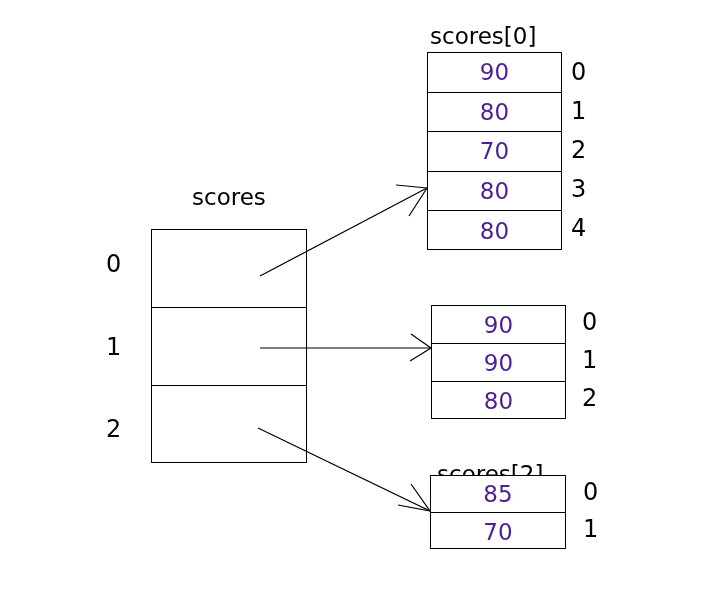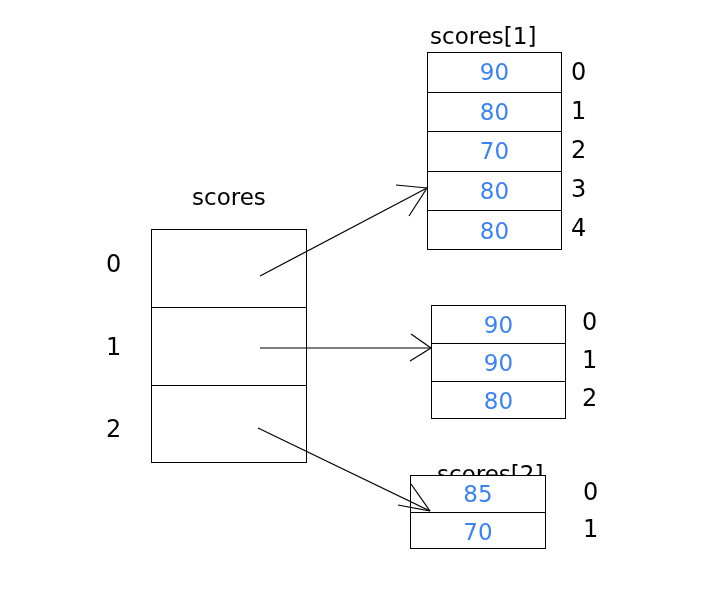--- a/index.html
+++ b/index.html
@@ -47,21 +47,21 @@
     box-sizing: border-box;
     background: #ffffff;
   }
   .cell {
     box-sizing: border-box;
     border-bottom: 1px solid #000;
     display: flex;
     align-items: center;
     justify-content: center;
     font-size: 23px;
-    color: #3b82f6;
+    color: #4c1d95;
     background: transparent;
   }
   .cell:last-child { border-bottom: none; }
   .cell.empty { }
 
   
   #scores-box {
     left: 151px;
     top: 229px;
     width: 156px;
@@ -82,21 +82,21 @@
   #scores1-box {
     left: 431px;
     top: 305px;
     width: 135px;
     height: 114px;
   }
   #scores1-box .cell { height: 38px; }
 
   
   #scores2-box {
-    left: 410px;
+    left: 430px;
     top: 475px;
     width: 136px;
     height: 74px;
   }
   #scores2-box .cell { height: 37px; }
 
   
   #arrows {
     position: absolute;
     left: 0; top: 0;
@@ -115,21 +115,21 @@
   <div class="abs idx" style="left:106px; top:252px;">0</div>
   <div class="abs idx" style="left:106px; top:335px;">1</div>
   <div class="abs idx" style="left:106px; top:417px;">2</div>
 
   <div class="arr-box" id="scores-box">
     <div class="cell empty"></div>
     <div class="cell empty"></div>
     <div class="cell empty"></div>
   </div>
 
-  <div class="abs label" style="left:430px; top:25px;">scores[1]</div>
+  <div class="abs label" style="left:430px; top:25px;">scores[0]</div>
 
   <div class="arr-box" id="scores0-box">
     <div class="cell">90</div>
     <div class="cell">80</div>
     <div class="cell">70</div>
     <div class="cell">80</div>
     <div class="cell">80</div>
   </div>
 
   <div class="abs idx" style="left:571px; top:60px;">0</div>

